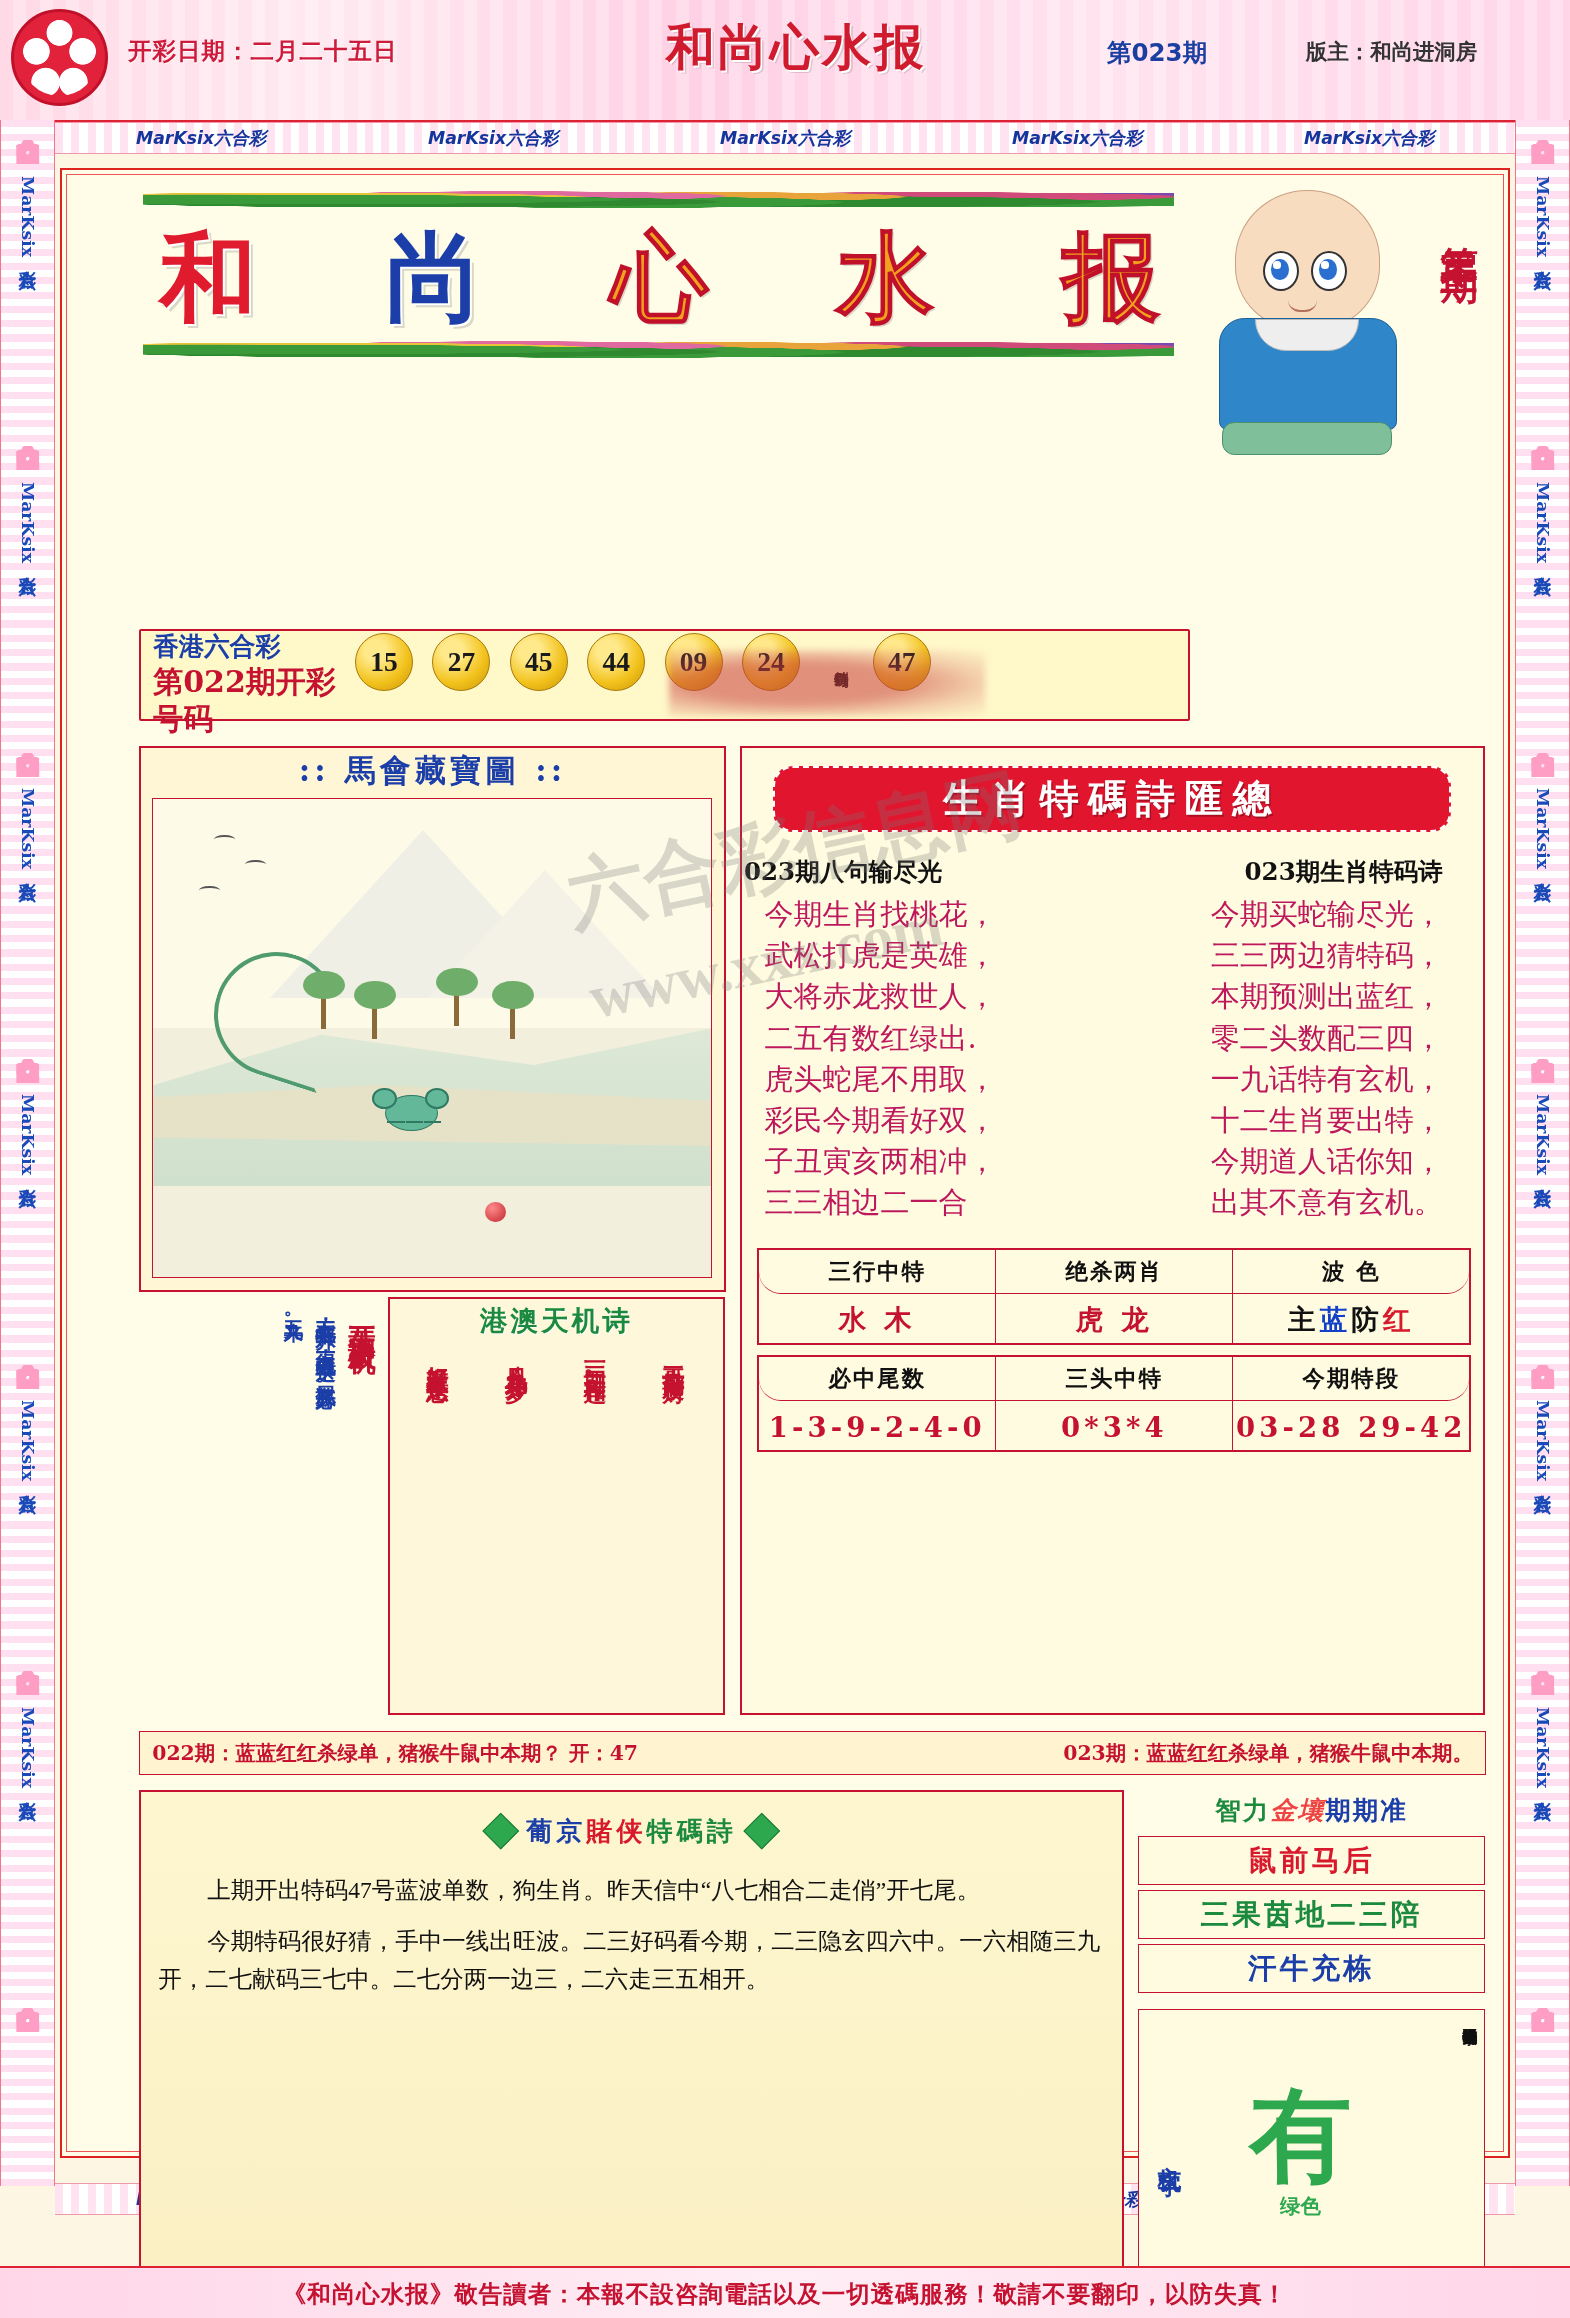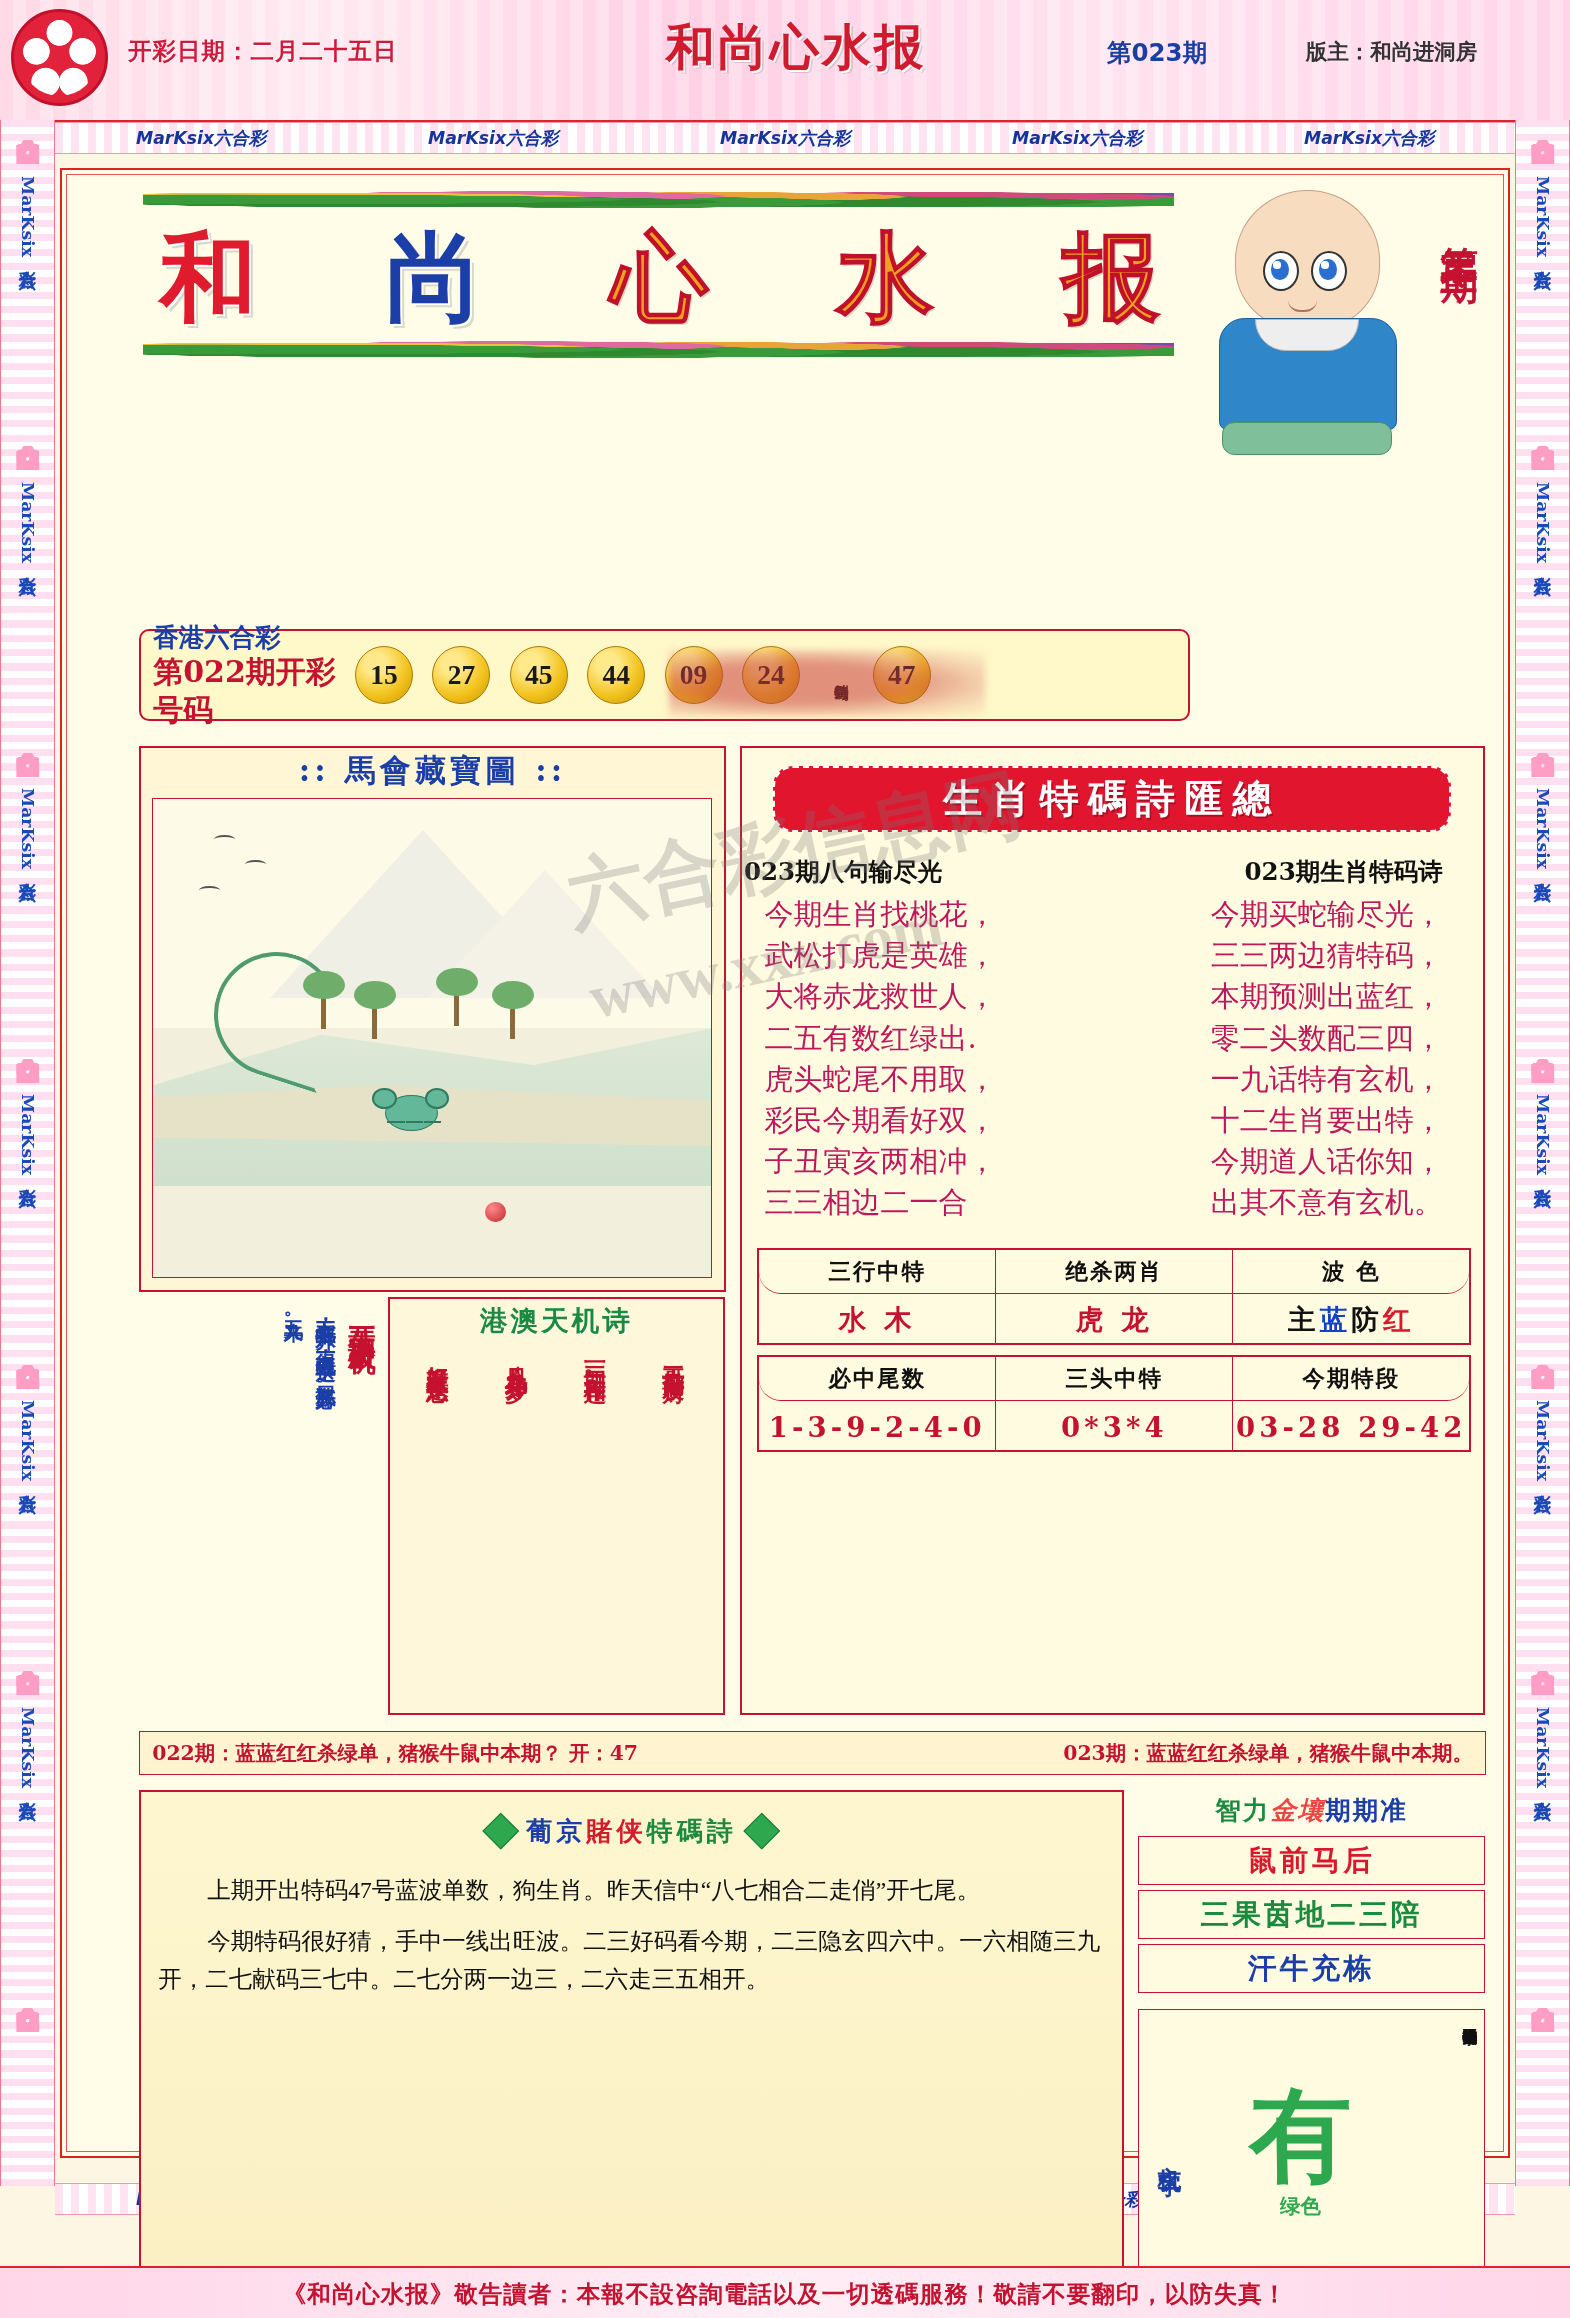--- a/index.html
+++ b/index.html
@@ -151,22 +151,22 @@
   .issuebadge{
     position:absolute;right:6.1px;top:31px;width:61px;
     font-family:"DejaVu Serif","Liberation Serif",serif;
     writing-mode:vertical-rl;font-size:38px;font-weight:bold;color:#c41230;
     letter-spacing:5.1px;text-shadow:1px 1px 0 #fff;
   }
 
   
   .drawrow{
     position:absolute;left:77px;top:459px;width:1051px;height:92px;
-    background:#fff8c8;border:2px solid #c41230;box-sizing:border-box;border-radius:10px;
-    display:flex;align-items:center;
+    background:#fff8c8;border:2px solid #c41230;box-sizing:border-box;border-radius:2px;
+    display:flex;align-items:flex-start;
   }
   .drawlabel{width:214px;padding-left:12.2px;box-sizing:border-box;line-height:1.25;}
   .drawlabel .l1{font-size:25.5px;color:#1b3ea8;font-weight:bold;font-family:"DejaVu Serif",serif;}
   .drawlabel .l2{font-size:30px;color:#c41230;font-weight:bold;font-family:"DejaVu Serif",serif;}
   .balls{display:flex;align-items:center;gap:19.4px;}
   .ball{
     width:56px;height:56px;border-radius:50%;
     background:radial-gradient(circle at 35% 30%,#ffe98a 0 20%,#f2c21c 60%,#c99508 100%);
     border:1.5px solid #a9790a;
     display:flex;align-items:center;justify-content:center;

